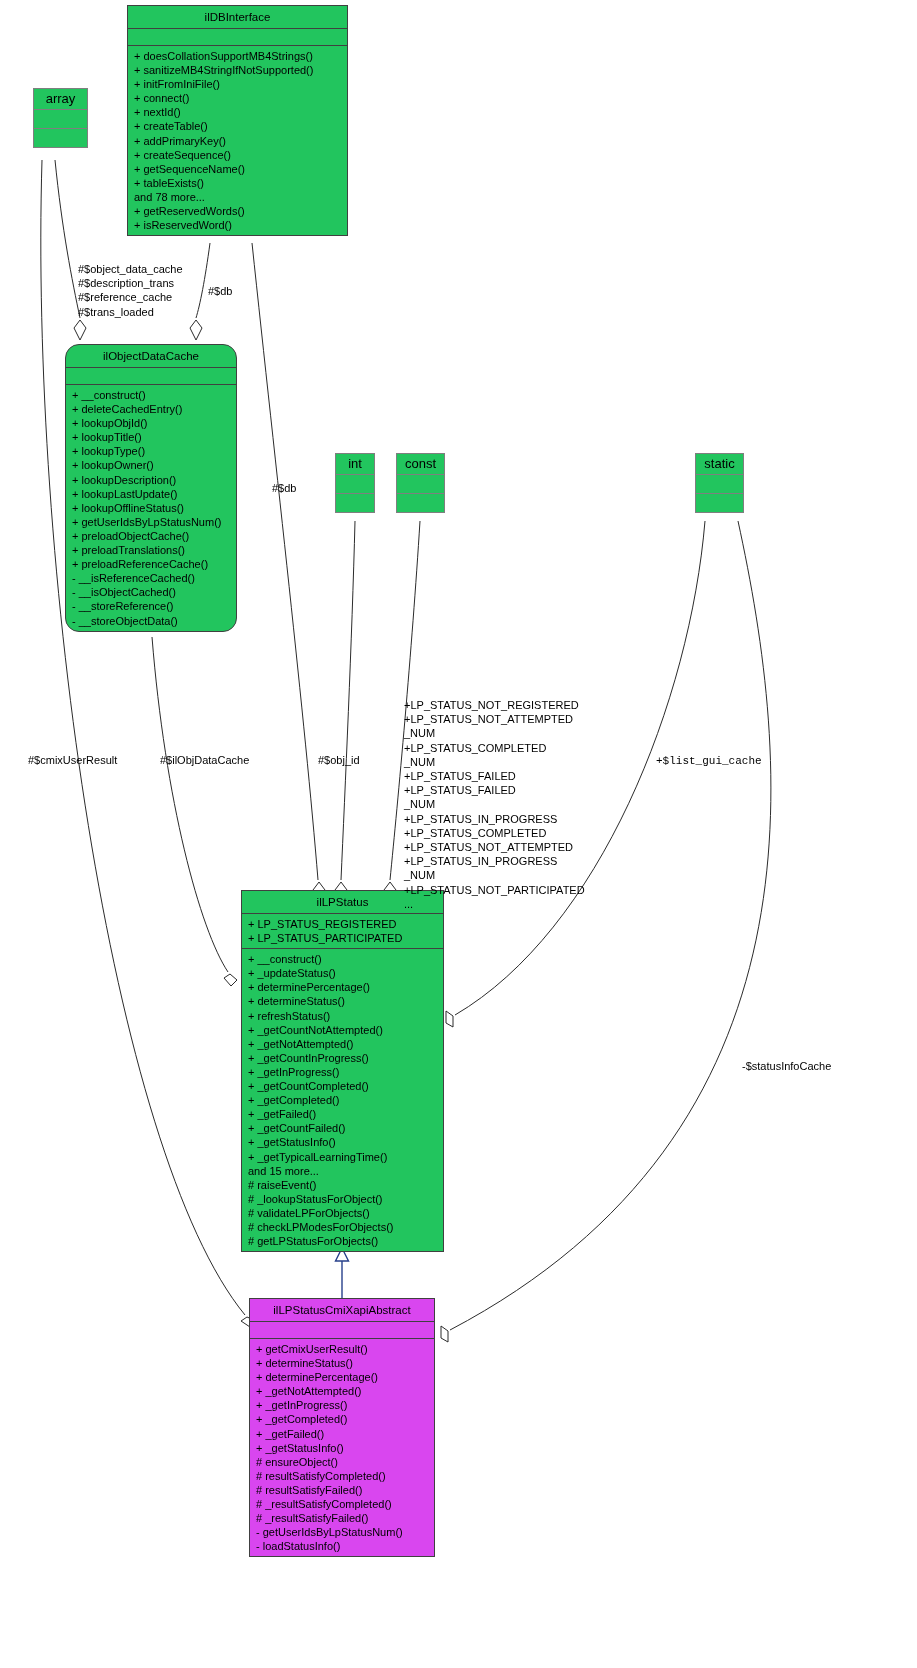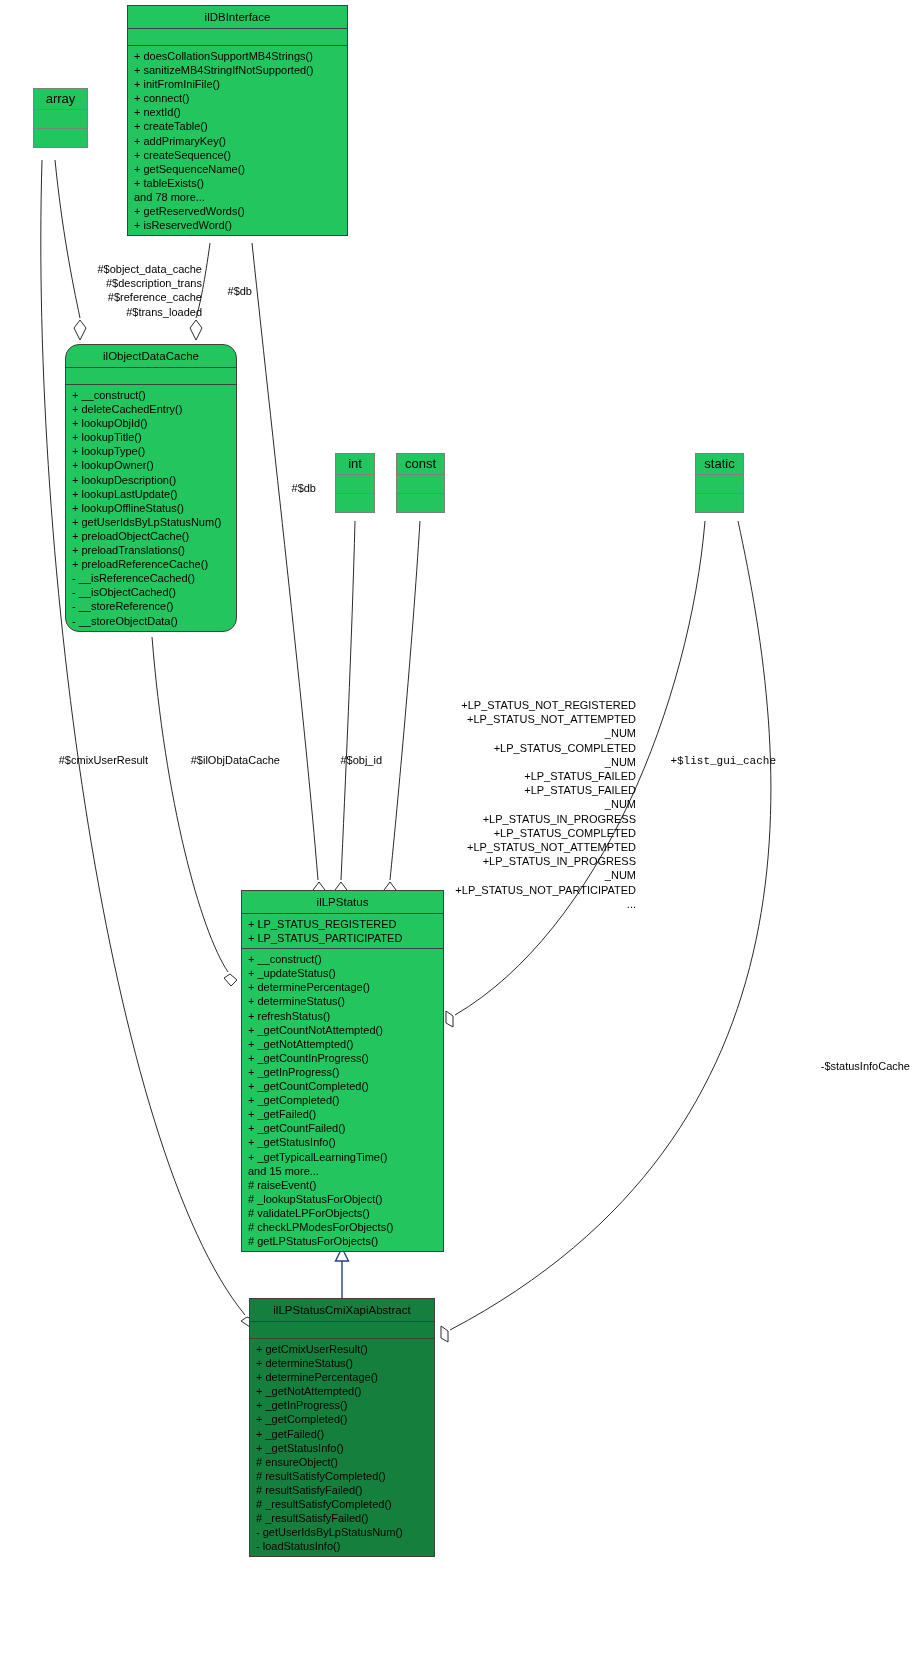--- a/index.html
+++ b/index.html
@@ -28,21 +28,21 @@
     height: 1668px;
     pointer-events: none;
   }
   .uml-box {
     position: absolute;
     border: 1px solid #7f7f7f;
     background: #22c55e;
     box-sizing: border-box;
   }
   .uml-box.filled {
-    background: #15803d;
+    background: #d946ef;
     border: 1px solid #404040;
   }
   .uml-box.strong {
     border: 1px solid #404040;
   }
   .uml-title {
     text-align: center;
     font-size: 11.5px;
     line-height: 14px;
     padding: 4px 4px 4px 4px;
@@ -66,21 +66,21 @@
   .uml-row {
     white-space: nowrap;
     font-size: 11px;
     line-height: 14.1px;
   }
   .edge-label {
     position: absolute;
     font-size: 11px;
     line-height: 14.2px;
     white-space: pre;
-    text-align: right;
+    text-align: left;
     color: #000;
   }
   
   .small-box .uml-title {
     font-size: 13px;
     padding: 3px 4px;
   }
   .small-box .band {
     height: 18px;
   }

